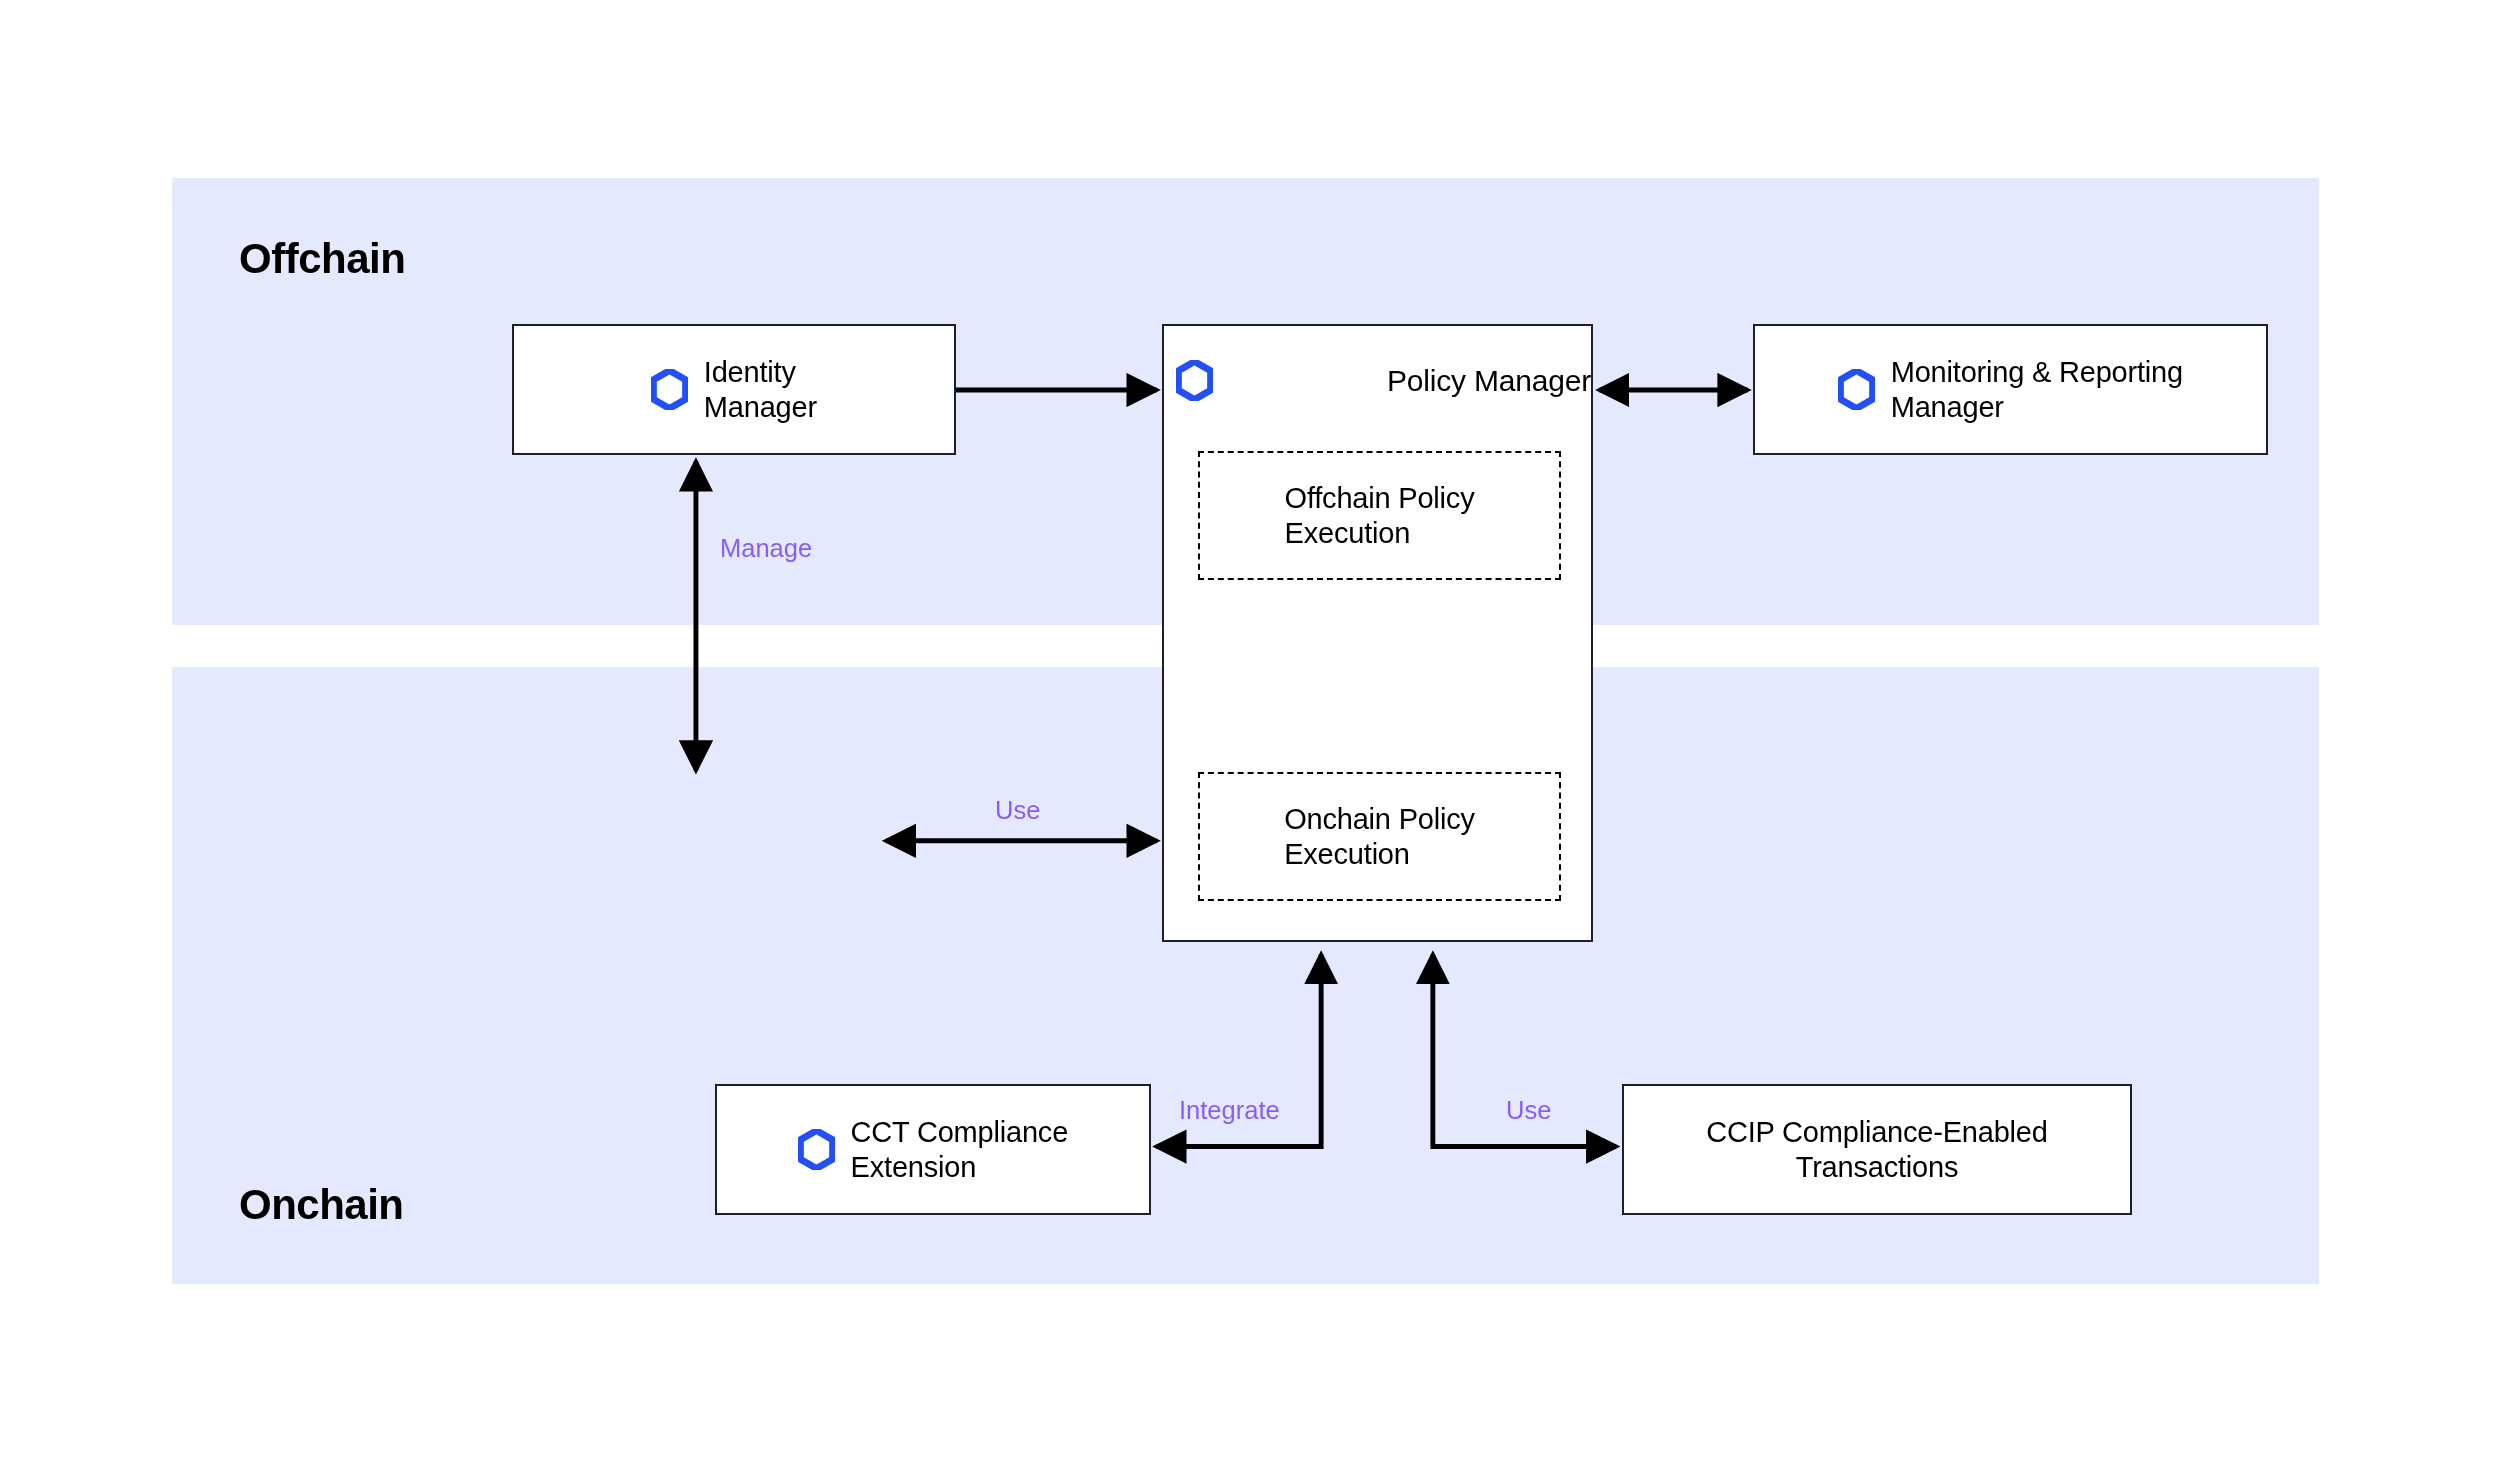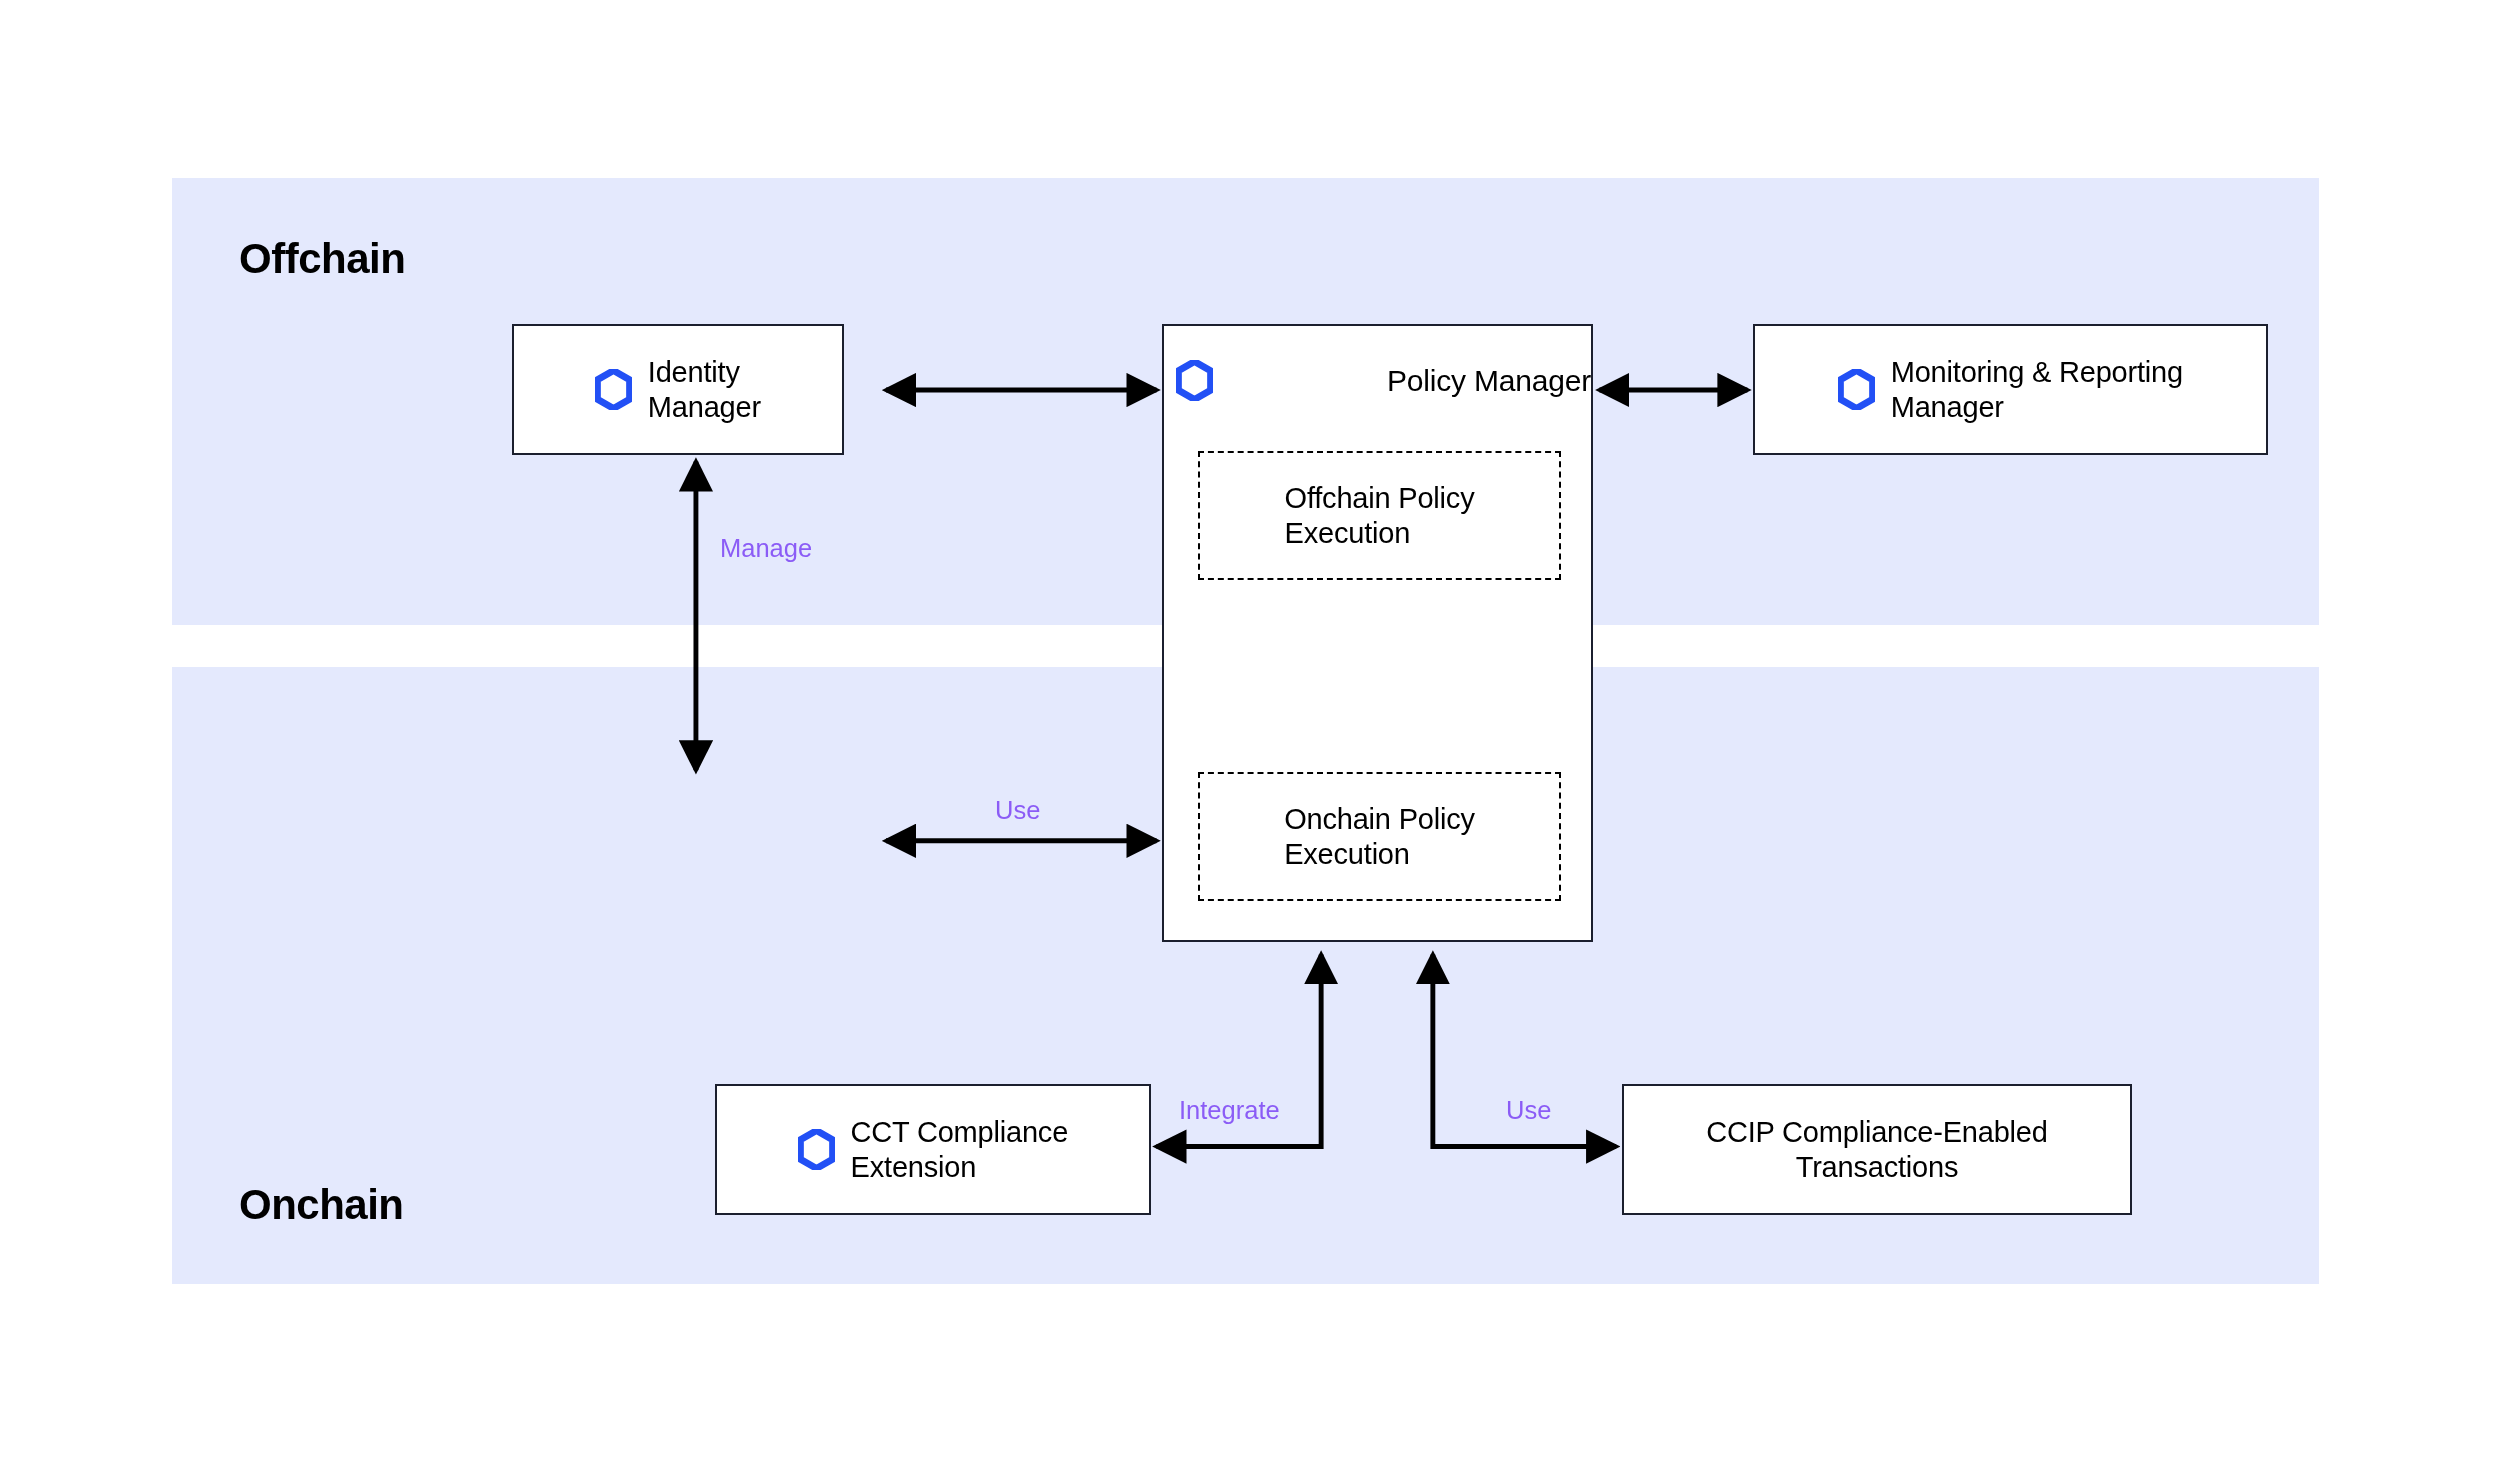--- a/index.html
+++ b/index.html
@@ -71,21 +71,21 @@
 
   
   .hex-icon {
     flex: 0 0 auto;
     width: 37px;
     height: 41px;
     display: block;
   }
 
   
-  #node-identity-manager { left: 512px; top: 324px; width: 332px; height: 131px; }
+  #node-identity-manager { left: 512px; top: 324px; width: 444px; height: 131px; }
   #node-policy-manager {
     left: 1162px; top: 324px; width: 431px; height: 618px;
     display: block; padding: 0;
   }
   #node-monitoring-manager { left: 1753px; top: 324px; width: 515px; height: 131px; }
   #node-ccid { left: 512px; top: 776px; width: 369px; height: 130px; }
   #node-cct-extension { left: 715px; top: 1084px; width: 436px; height: 131px; }
   #node-ccip-transactions { left: 1622px; top: 1084px; width: 510px; height: 131px; }
 
   

